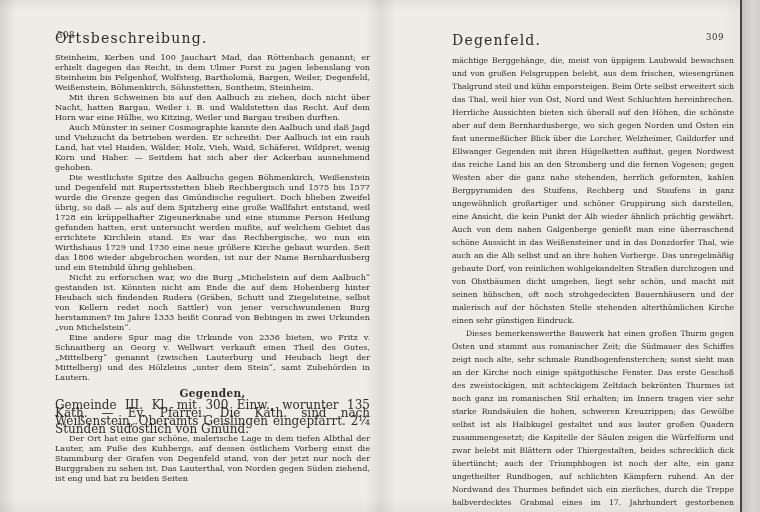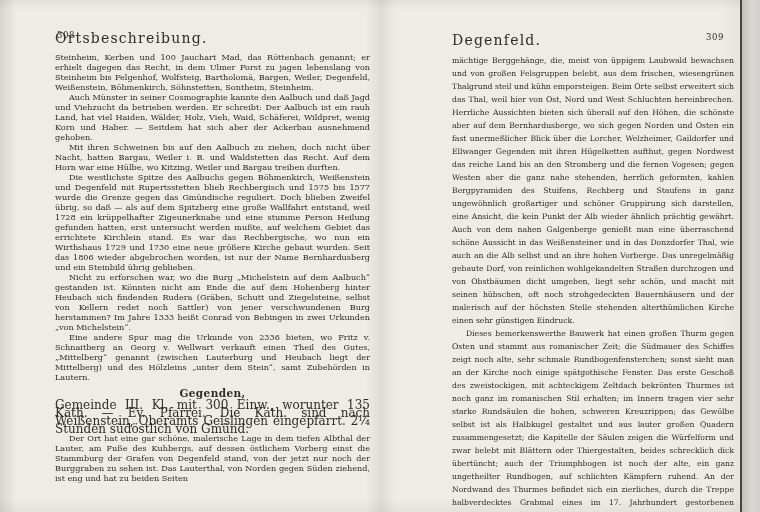--- a/index.html
+++ b/index.html
@@ -46,22 +46,22 @@
   <div class="page-edge-line"></div>
   <div class="outer-strip"></div>
 
   <div class="page page-left">
     <div class="page-head">
       <span class="page-num">308</span>
       <div class="run-head">Ortsbeschreibung.</div>
     </div>
     <div class="body-text">
       <p>Steinheim, Kerben und 100 Jauchart Mad, das Röttenbach genannt; er erhielt dagegen das Recht, in dem Ulmer Forst zu jagen lebenslang von Steinheim bis Felgenhof, Wolfsteig, Bartholomä, Bargen, Weiler, Degenfeld, Weißenstein, Böhmenkirch, Söhnstetten, Sontheim, Steinheim.</p>
+      <p class="indent">Mit ihren Schweinen bis auf den Aalbuch zu ziehen, doch nicht über Nacht, hatten Bargau, Weiler i. B. und Waldstetten das Recht. Auf dem Horn war eine Hülbe, wo Kitzing, Weiler und Bargau treiben durften.</p>
       <p class="indent">Auch Münster in seiner Cosmographie kannte den Aalbuch und daß Jagd und Viehzucht da betrieben werden. Er schreibt: Der Aalbuch ist ein rauh Land, hat viel Haiden, Wälder, Holz, Vieh, Waid, Schäferei, Wildpret, wenig Korn und Haber. — Seitdem hat sich aber der Ackerbau ausnehmend gehoben.</p>
-      <p class="indent">Mit ihren Schweinen bis auf den Aalbuch zu ziehen, doch nicht über Nacht, hatten Bargau, Weiler i. B. und Waldstetten das Recht. Auf dem Horn war eine Hülbe, wo Kitzing, Weiler und Bargau treiben durften.</p>
       <p class="indent">Die westlichste Spitze des Aalbuchs gegen Böhmenkirch, Weißenstein und Degenfeld mit Rupertsstetten blieb Rechbergisch und 1575 bis 1577 wurde die Grenze gegen das Gmündische reguliert. Doch blieben Zweifel übrig, so daß — als auf dem Spitzberg eine große Wallfahrt entstand, weil 1728 ein krüppelhafter Zigeunerknabe und eine stumme Person Heilung gefunden hatten, erst untersucht werden mußte, auf welchem Gebiet das errichtete Kirchlein stand. Es war das Rechbergische, wo nun ein Wirthshaus 1729 und 1730 eine neue größere Kirche gebaut wurden. Seit das 1806 wieder abgebrochen worden, ist nur der Name Bernhardusberg und ein Steinbild übrig geblieben.</p>
       <p class="indent">Nicht zu erforschen war, wo die Burg „Michelstein auf dem Aalbuch“ gestanden ist. Könnten nicht am Ende die auf dem Hohenberg hinter Heubach sich findenden Rudera (Gräben, Schutt und Ziegelsteine, selbst von Kellern redet noch Sattler) von jener verschwundenen Burg herstammen? Im Jahre 1333 heißt Conrad von Bebingen in zwei Urkunden „von Michelstein“.</p>
       <p class="indent">Eine andere Spur mag die Urkunde von 2336 bieten, wo Fritz v. Schnaitberg an Georg v. Wellwart verkauft einen Theil des Gutes, „Mittelberg“ genannt (zwischen Lauterburg und Heubach liegt der Mittelberg) und des Hölzleins „unter dem Stein“, samt Zubehörden in Lautern.</p>
       <div class="sec-heading">Gegenden,</div>
       <p class="sec-note">Gemeinde III. Kl. mit 300 Einw., worunter 135 Kath. — Ev. Pfarrei. Die Kath. sind nach Weißenstein, Oberamts Geislingen eingepfarrt. 2¼ Stunden südöstlich von Gmünd.</p>
       <p class="indent">Der Ort hat eine gar schöne, malerische Lage in dem tiefen Albthal der Lauter, am Fuße des Kuhbergs, auf dessen östlichem Vorberg einst die Stammburg der Grafen von Degenfeld stand, von der jetzt nur noch der Burggraben zu sehen ist. Das Lauterthal, von Norden gegen Süden ziehend, ist eng und hat zu beiden Seiten</p>
     </div>
   </div>
 
   <div class="page page-right">

